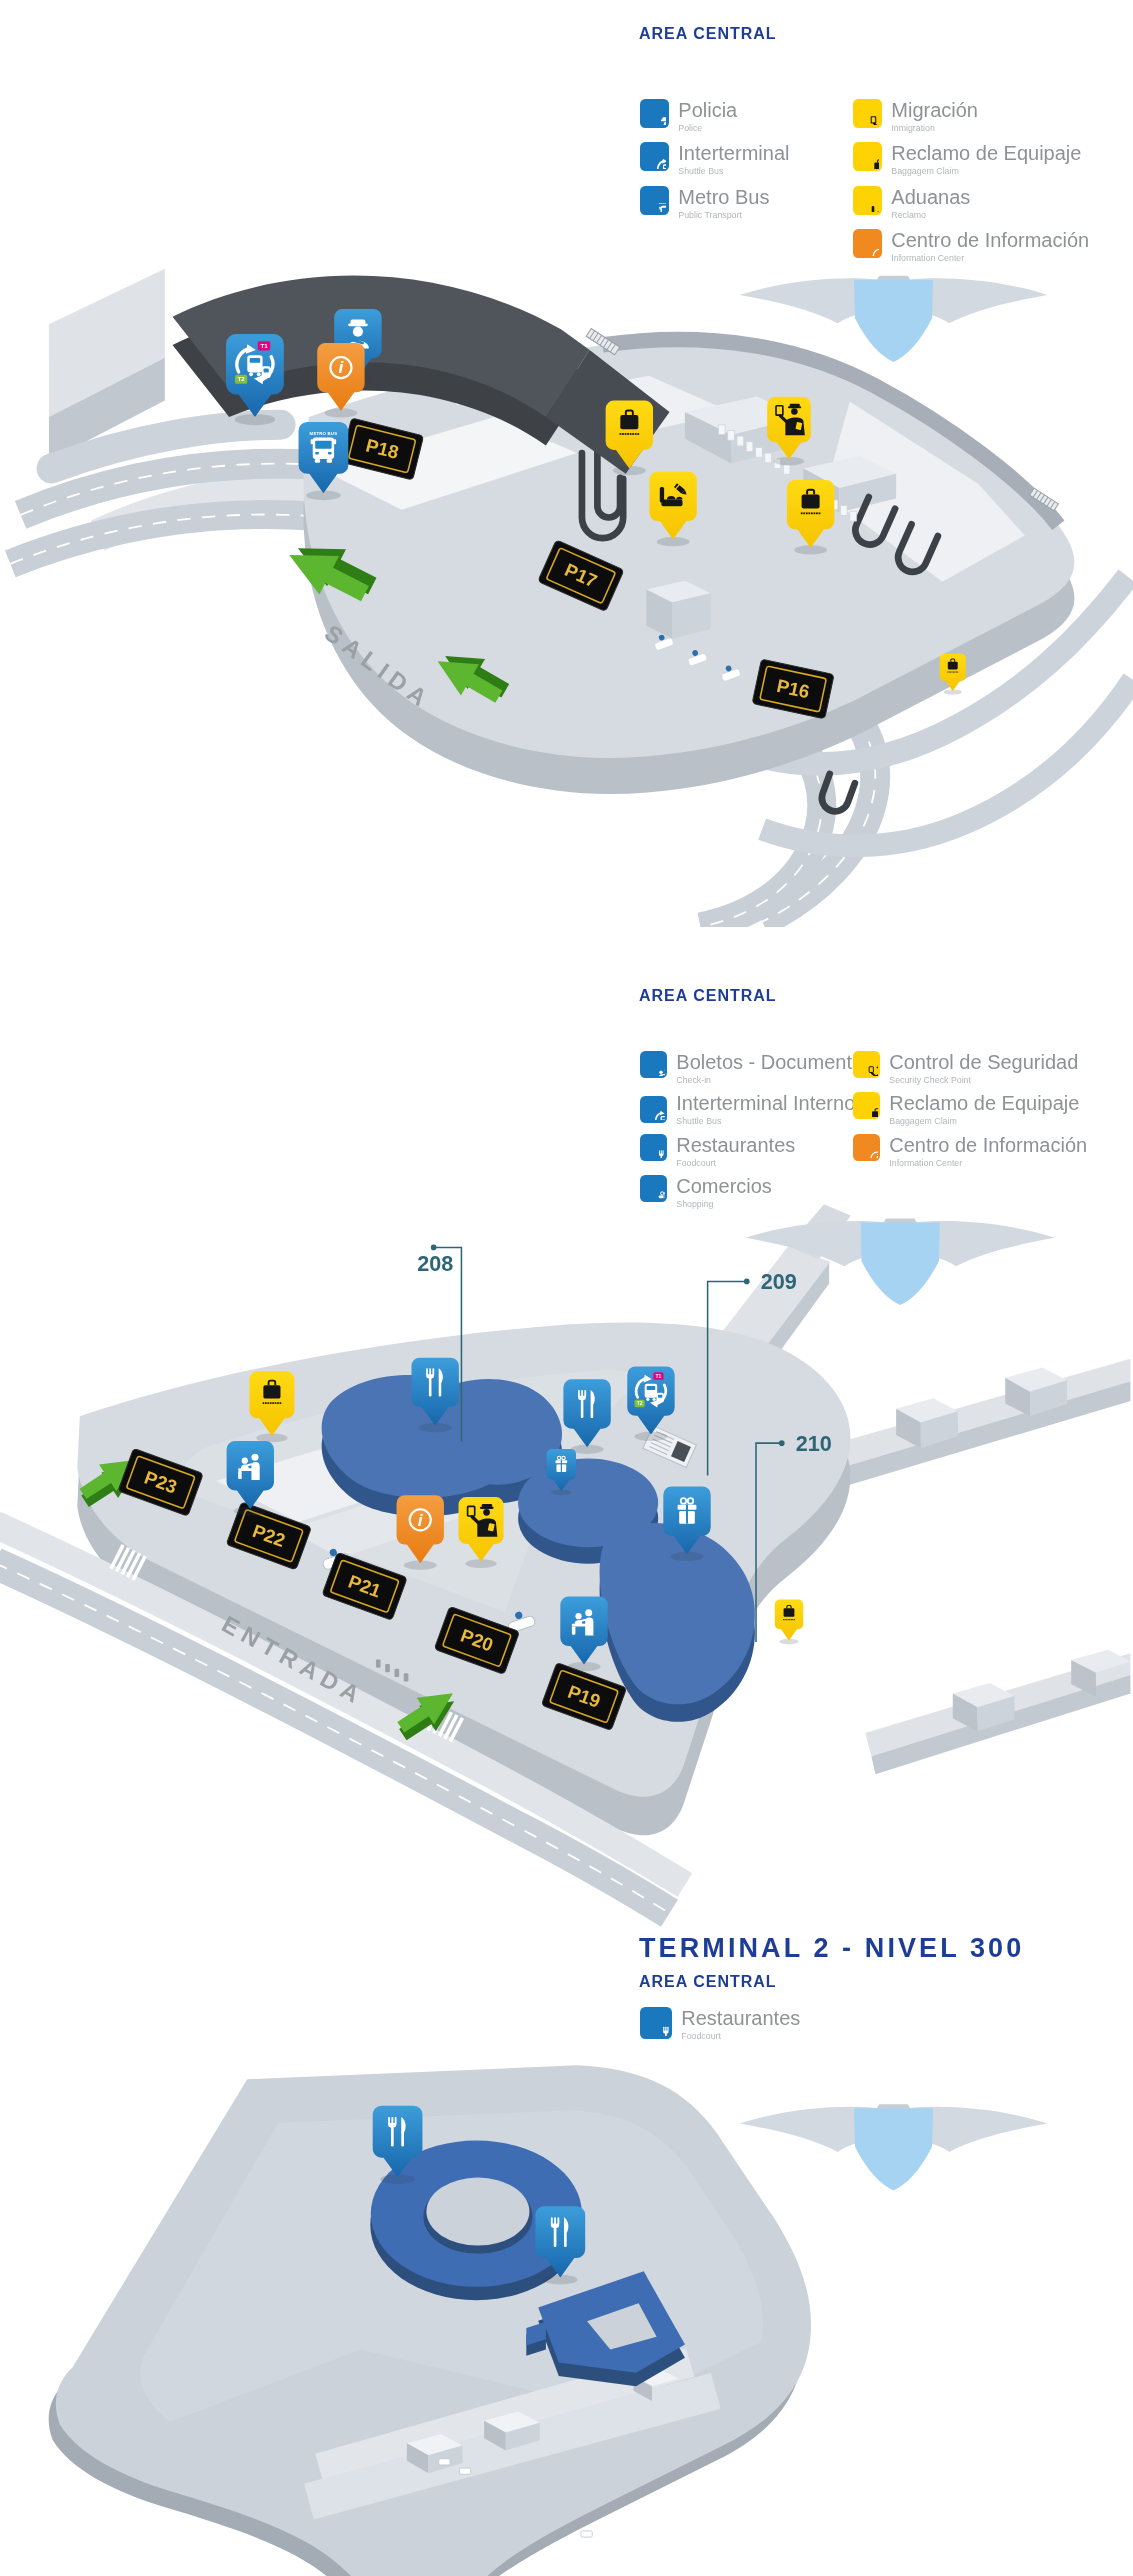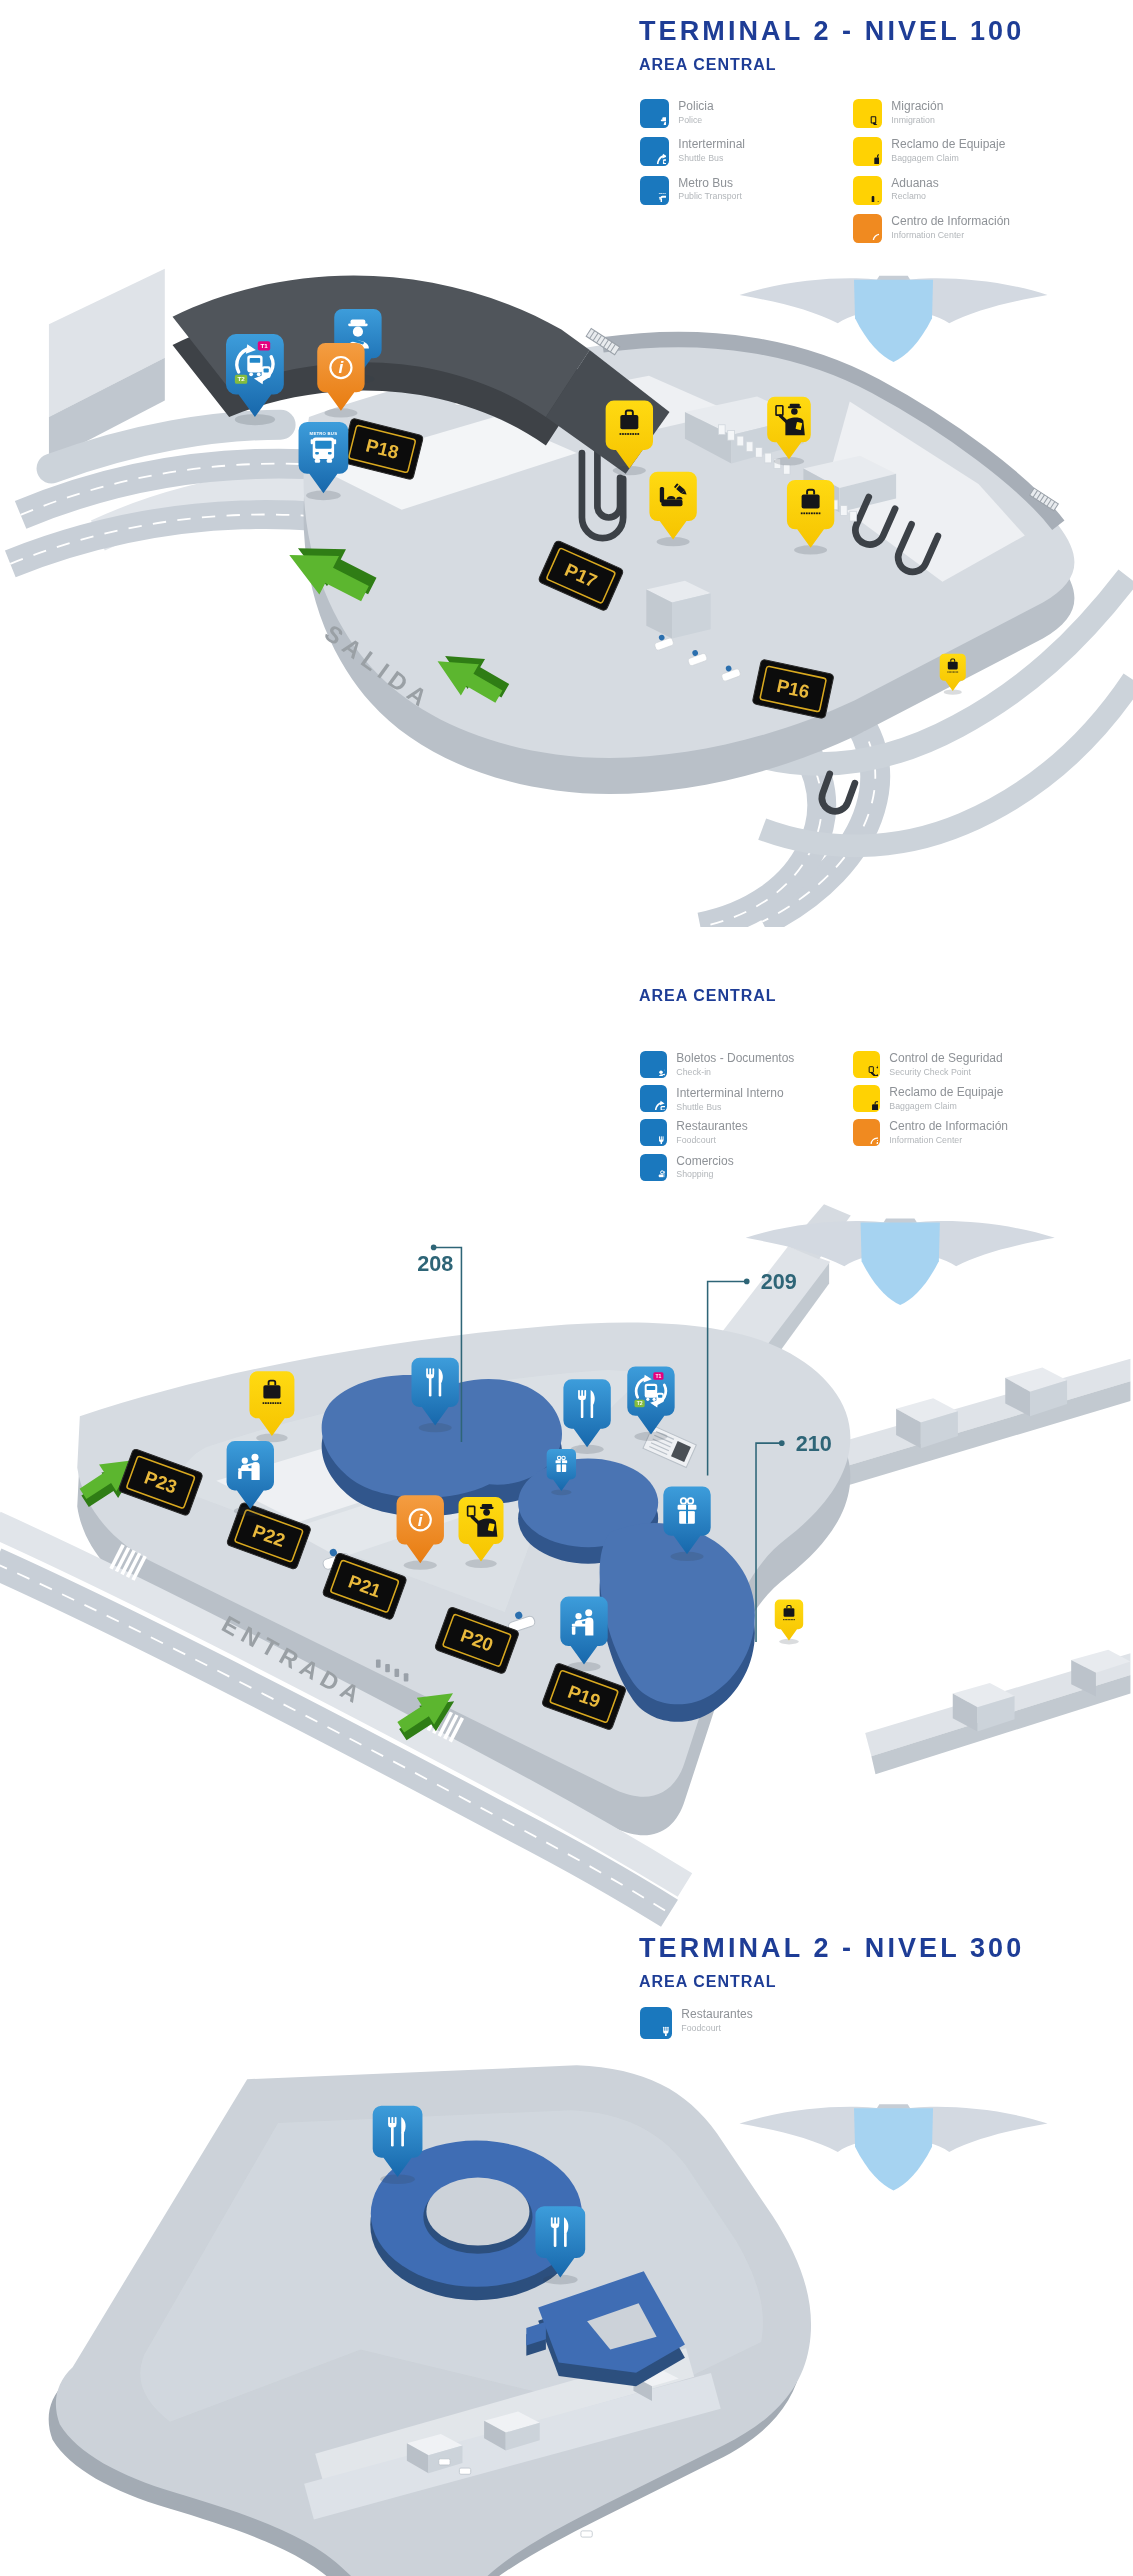--- a/index.html
+++ b/index.html
@@ -6,21 +6,21 @@
   #stage{position:relative;width:1133px;height:2733px;background:#fff;overflow:hidden;
          font-family:"Liberation Sans",sans-serif;}
   .hdr{position:absolute;left:639px;width:464px;}
   .hdr .t{font-weight:bold;font-size:27px;letter-spacing:3.1px;color:#1e3d96;white-space:nowrap;}
   .hdr .s{font-weight:bold;font-size:16px;letter-spacing:1px;color:#1e3d96;margin-top:9.3px;}
   .legend{position:absolute;display:flex;flex-direction:column;}
   .lrow{display:flex;align-items:flex-start;margin-bottom:9.3px;}
   .licon{display:inline-flex;align-items:center;justify-content:center;border-radius:5.2px;flex:0 0 auto;}
   .licon svg{width:82%;height:82%;}
   .ltxt{display:flex;flex-direction:column;margin-left:9.3px;padding-top:1px;}
-  .l1{font-size:12px;color:#8e9297;line-height:1.05;white-space:nowrap;}
+  .l1{font-size:20px;color:#8e9297;line-height:1.05;white-space:nowrap;}
   .l2{font-size:8.8px;color:#b2b6ba;margin-top:2.1px;white-space:nowrap;}
   .mapsvg{position:absolute;left:0;width:1133px;display:block;}
   text{font-family:"Liberation Sans",sans-serif;}
   .roadlabel{font-weight:bold;fill:#9aa0a5;letter-spacing:12px;}
   .gatetxt{font-weight:bold;fill:#2e6577;}
   .signtxt{font-weight:bold;fill:#e9b93c;}
 </style>
 </head>
 <body>
 
@@ -160,21 +160,20 @@
 
       <symbol id="minimap" viewBox="0 0 620 210">
         <path d="M282,36 h56 l10,16 h-76 z" fill="#c6cdd5"></path>
         <path d="M6,74 C110,40 240,34 310,48 C380,34 510,40 614,74 C536,88 470,104 420,130 C396,112 350,104 310,106 C270,104 224,112 200,130 C150,104 84,88 6,74 Z" fill="#d3d9e1"></path>
         <path d="M232,44 L388,44 L386,120 C362,168 334,196 310,206 C286,196 258,168 234,120 Z" fill="#a6d3f1"></path>
       </symbol>
     </defs>
   </svg>
 
   <div class="hdr" style="top:15.5px">
-    <div class="t">TERMINAL 2 - NIVEL 100</div>
     <div class="s">AREA CENTRAL</div>
   </div>
   <div class="legend" id="legend-0-0" style="left:640px;top:99px">
       <div class="lrow">
         <span class="licon" style="height: 29px; width: 29px; background: rgb(26, 120, 190); color: rgb(255, 255, 255); --cut: #1a78be;">
           <svg viewBox="-50 -50 100 100">
             <use href="#i-police"></use>
           </svg>
         </span>
         <span class="ltxt">

